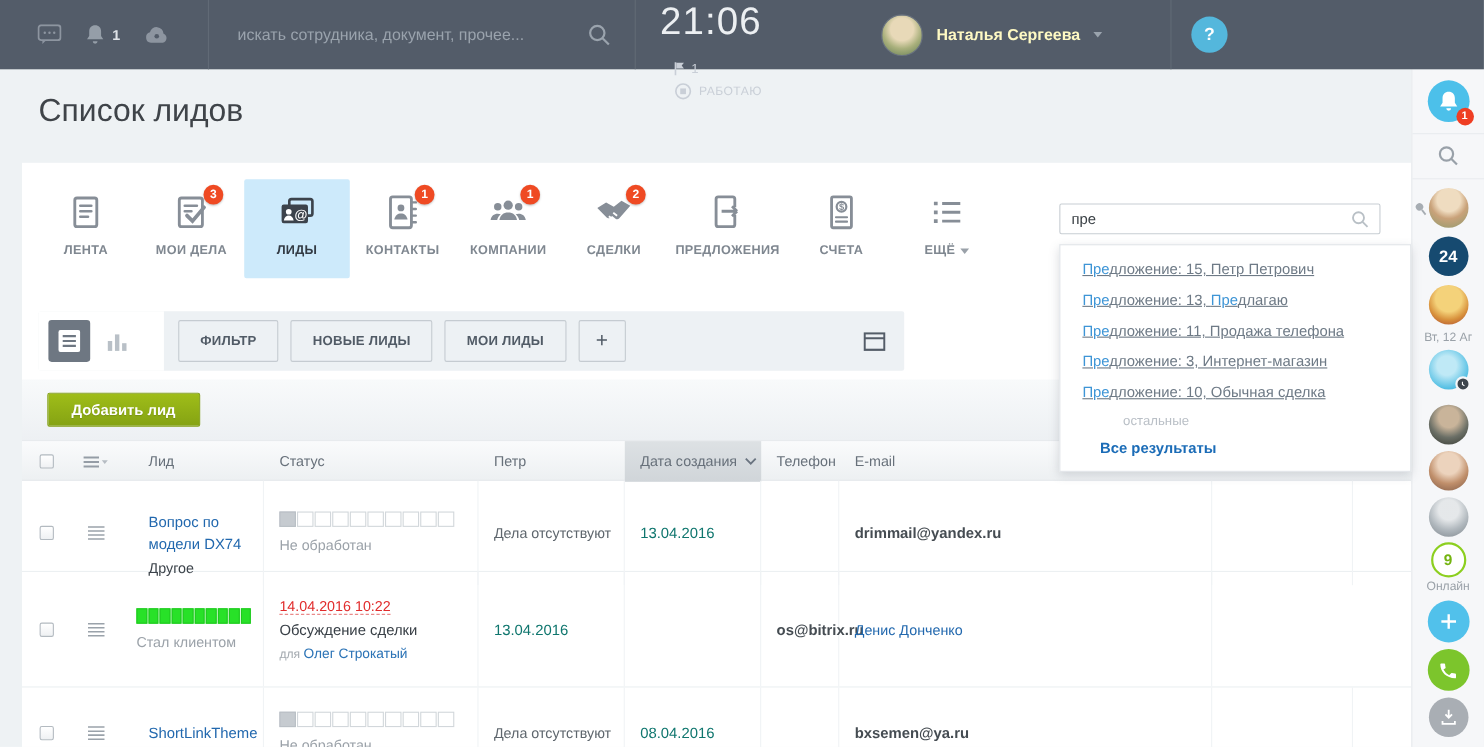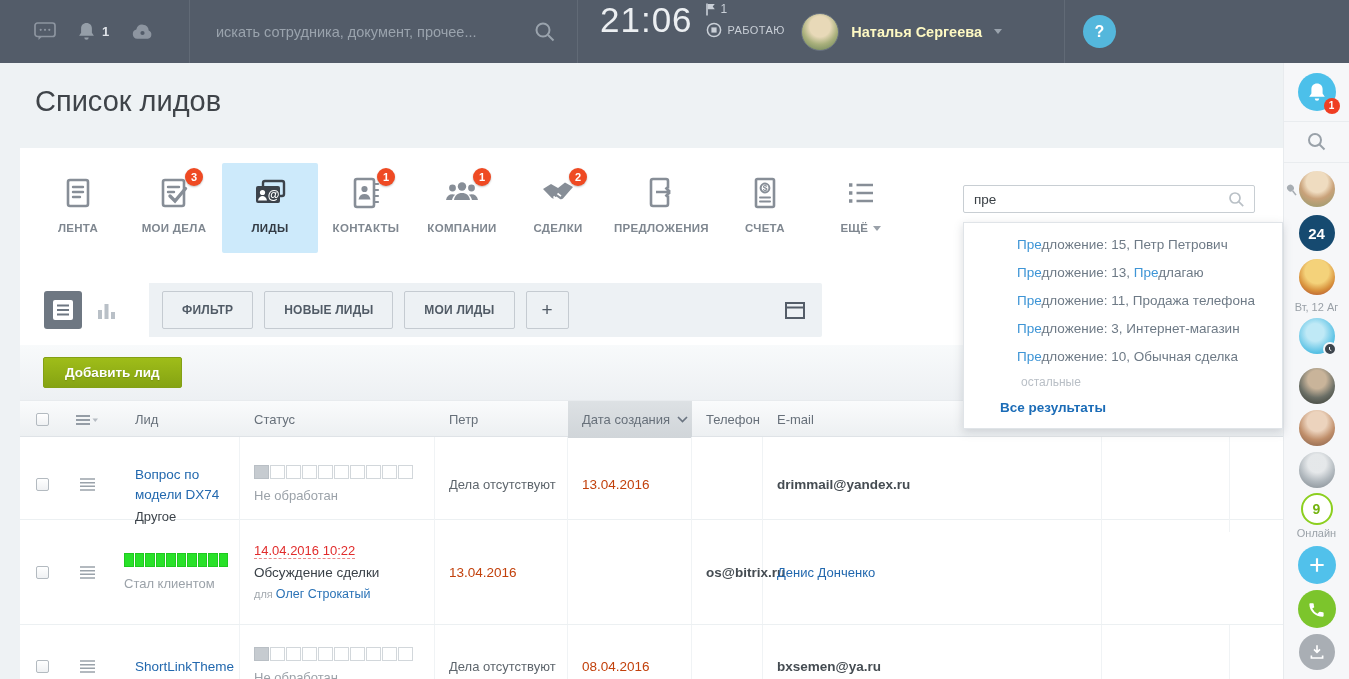--- a/index.html
+++ b/index.html
@@ -8,21 +8,21 @@
   svg { display:block; }
 
   
   .topbar { position:absolute; top:0; left:0; width:1349px; height:63px; background:#535c69; display:flex; align-items:stretch; z-index:50; }
   .tb-icons { width:190px; display:flex; align-items:center; gap:22px; padding-left:34px; border-right:1px solid #616a76; }
   .tb-bell-wrap { display:flex; align-items:center; gap:7px; }
   .tb-count { color:#dfe3e8; font-size:13px; font-weight:bold; }
   .tb-search { width:388px; display:flex; align-items:center; padding:0 20px 0 26px; border-right:1px solid #616a76; cursor:text; }
   .tb-search-ph { color:#9aa3ad; font-size:14.5px; }
   .tb-search svg { margin-left:auto; }
-  .tb-time { display:flex; align-items:flex-start; gap:13px; padding-left:22px; }
+  .tb-time { display:flex; align-items:flex-end; gap:13px; padding-left:22px;flex-direction:column; }
   .tb-clock { font-size:35px; font-weight:300; color:#eceff2; letter-spacing:1px; }
   .tb-time-col { display:flex; flex-direction:column; gap:6px; padding-top:2px; }
   .tb-flag-row { display:flex; align-items:center; gap:5px; color:#c9cfd7; font-size:12px; }
   .tb-status-row { display:flex; align-items:center; gap:6px; color:#c9cfd7; font-size:11px; letter-spacing:.4px; cursor:pointer; }
   .tb-user { margin-left:auto; display:flex; align-items:center; gap:12px; padding-right:62px; cursor:pointer; }
   .tb-avatar { width:38px; height:38px; border-radius:50%; background:radial-gradient(circle at 50% 35%, #e8d9b8 0 35%, #a9b07c 60%, #5f7a52 100%); border:1px solid #6a7380; }
   .tb-username { color:#fef9c3; font-size:14.5px; font-weight:bold; }
   .caret-down { width:0; height:0; border-left:4px solid transparent; border-right:4px solid transparent; border-top:5px solid #9aa3ad; display:inline-block; }
   .tb-help-wrap { width:70px; border-left:1px solid #616a76; display:flex; align-items:center; justify-content:center; }
   .tb-help { width:33px; height:33px; border-radius:50%; background:#54b7dc; color:#fff; font-size:16px; font-weight:bold; border:none; cursor:pointer; }
@@ -44,21 +44,21 @@
   .tab-badge { position:absolute; top:-7px; right:-11px; min-width:18px; height:18px; padding:0 4px; border-radius:9px; background:var(--badge-red,#ef4a23); color:#fff; font-size:11px; font-weight:bold; line-height:18px; text-align:center; box-shadow:0 1px 2px rgba(0,0,0,.25); }
   .tab-label { margin-top:11px; font-size:11.5px; font-weight:bold; letter-spacing:.3px; color:#7f8790; display:flex; align-items:center; gap:5px; white-space:nowrap; }
   .tab.active .tab-label { color:#333b44; }
   .tab-caret { width:0; height:0; border-left:4px solid transparent; border-right:4px solid transparent; border-top:5px solid #9aa1a9; }
 
   
   .crm-search-input { position:absolute; top:37px; right:28px; width:292px; height:28px; border:1px solid #c8ced3; border-radius:2px; padding:0 32px 0 10px; font-size:13.5px; color:#3a4045; font-family:inherit; outline:none; background:#fff; }
   .crm-search-icon { position:absolute; top:43px; right:38px; }
 
   .dropdown { position:absolute; top:74px; right:0; width:320px; background:#fff; border:1px solid #e0e4e8; box-shadow:0 3px 9px rgba(83,92,105,.22); z-index:40; padding:8px 0 4px; }
-  .sd-item { height:28px; line-height:28px; padding-left:53px; font-size:13.5px; color:#6e7a86; cursor:pointer; white-space:nowrap; overflow:hidden; }
+  .sd-item { height:28px; line-height:28px; padding-left:20px; font-size:13.5px; color:#6e7a86; cursor:pointer; white-space:nowrap; overflow:hidden;text-decoration:underline; }
   .sd-item .hl { color:#3e95d6; }
   .sd-more { padding:4px 0 6px 57px; font-size:12px; color:#b9bfc6; }
   .sd-all { display:block; padding:5px 12px 9px 36px; font-size:13.5px; font-weight:bold; color:#1b6cb7; text-decoration:none; cursor:pointer; }
 
   
   .filter-bar { position:absolute; top:135px; left:15px; width:787px; height:54px; background:#edf1f4; border-radius:2px; display:flex; align-items:center; }
   .view-toggle { width:114px; height:54px; background:#fff; display:flex; align-items:center; gap:15px; padding-left:9px; margin-right:13px; flex:none; }
   .vt-list { width:38px; height:38px; background:#6e7782; border-radius:3px; display:flex; align-items:center; justify-content:center; cursor:pointer; border:none; }
   .vt-chart { background:none; border:none; cursor:pointer; }
   .fbtn { height:38px; border:1px solid #c5cbd1; border-radius:2px; background:transparent; color:#515b66; font-family:inherit; font-size:12px; font-weight:bold; letter-spacing:.2px; padding:0 19px; margin-right:11px; cursor:pointer; white-space:nowrap; }
@@ -92,21 +92,21 @@
   .lead-type { color:#3c434a; font-size:13px; margin-top:3px; }
   .bar { display:flex; }
   .bar span { width:15px; height:14px; border:1px solid #d2d7db; background:#fff; margin-right:1px; }
   .status-label { color:#9ba2a9; font-size:13px; margin-top:9px; }
   .act-empty { color:#5e666d; font-size:13px; }
   .act-date { color:var(--overdue-red,#e12c2c); font-size:13px; text-decoration:none; border-bottom:1px dashed #e98a8a; align-self:flex-start; cursor:pointer; }
   .act-title { color:#394047; font-size:13.5px; line-height:1.55; margin-top:4px; }
   .act-for { margin-top:4px; white-space:nowrap; font-size:11px; color:#a3a9af; }
   .act-for a { font-size:12.5px; color:#2b73b6; text-decoration:none; cursor:pointer; }
   .cell-center { justify-content:center; }
-  .created { color:#c2410c; font-size:13.5px; }
+  .created { color:#0f766e; font-size:13.5px; }
   .email { color:#454c52; font-size:13.5px; font-weight:bold; }
   .resp a { color:#2268ae; font-size:13px; text-decoration:none; cursor:pointer; }
 
   
   .rightbar { position:absolute; top:63px; right:0; width:66px; bottom:0; background:#f6f7f9; border-left:1px solid #e8ebee; display:flex; flex-direction:column; align-items:center; }
   .rb-divider { width:66px; height:1px; background:#e9ecef; flex:none; }
   .rb-btn { border:none; cursor:pointer; position:relative; display:flex; align-items:center; justify-content:center; border-radius:50%; flex:none; }
   .rb-bell { width:38px; height:38px; background:#4cc0ea; margin-top:10px; margin-bottom:10px; }
   .rb-badge { position:absolute; bottom:-3px; right:-4px; min-width:16px; height:16px; border-radius:8px; background:#ef3e23; color:#fff; font-size:10px; font-weight:bold; line-height:16px; text-align:center; padding:0 3px; }
   .rb-search { background:none; width:24px; height:24px; margin:8px 0; }

